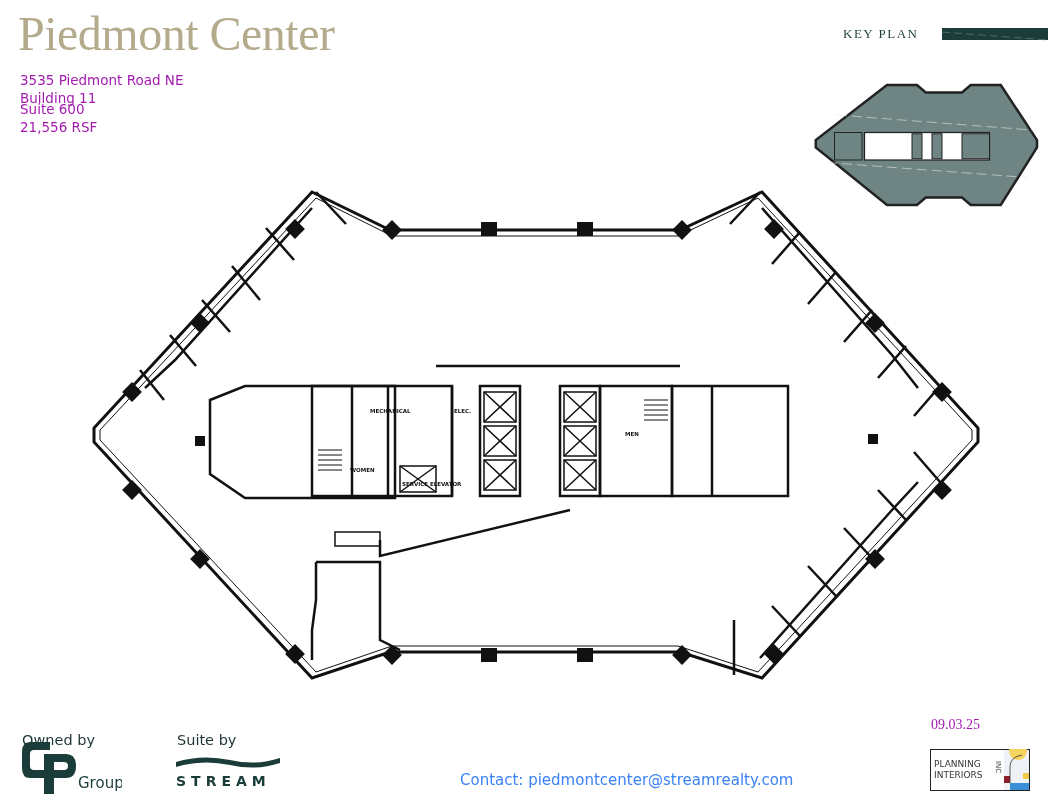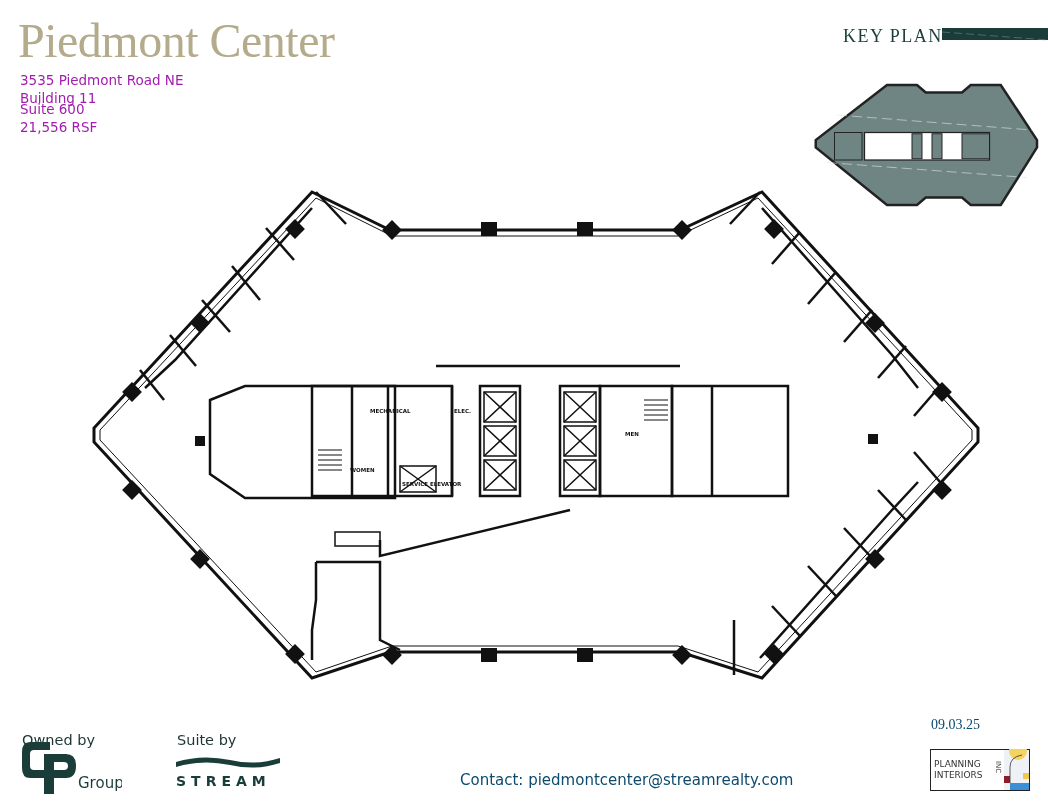--- a/index.html
+++ b/index.html
@@ -1,31 +1,31 @@
 <!DOCTYPE html>
 <html><head>
 <meta charset="utf-8">
 <style>
   html, body { margin:0; padding:0; background:#ffffff; }
   body { width:1048px; height:808px; position:relative; overflow:hidden; font-family:"Liberation Sans", sans-serif; }
-  .title { position:absolute; left:18px; top:14px; font-family:"Liberation Serif", serif; font-size:48px; color:#b3ab8c; letter-spacing:-0.5px; line-height:54px; margin:0; font-weight:normal; }
+  .title { position:absolute; left:18px; top:7px; font-family:"Liberation Serif", serif; font-size:48px; color:#b3ab8c; letter-spacing:-0.5px; line-height:54px; margin:0; font-weight:normal; }
   .info { position:absolute; left:20px; color:#a21caf; font-family:"DejaVu Sans", sans-serif; font-size:13.5px; line-height:18px; }
   .info.addr { top:71px; }
   .info.suite { top:100px; }
-  .keyplan-label { position:absolute; left:843px; top:26px; font-family:"Liberation Serif", serif; font-size:18px; letter-spacing:1.5px; color:#1c3e3b;text-align:center; }
+  .keyplan-label { position:absolute; left:843px; top:26px; font-family:"Liberation Serif", serif; font-size:13px; letter-spacing:1.5px; color:#1c3e3b;text-align:center; }
   .keyplan-bar { position:absolute; left:942px; top:28px; width:106px; height:12px; background:#1a3d3a; }
   .keyplan { position:absolute; left:812px; top:75px; width:230px; height:140px; }
   .plan { position:absolute; left:80px; top:180px; width:920px; height:520px; }
   .lbl { position:absolute; color:#1d3535; font-family:"DejaVu Sans", sans-serif; font-size:14.5px;margin-top:16px; }
   .owned { left:22px; top:716px; }
   .leased { left:177px; top:716px; }
   .cp-logo { position:absolute; left:22px; top:738px; width:100px; height:58px; }
   .stream-logo { position:absolute; left:176px; top:754px; width:106px; height:36px; }
-  .contact { position:absolute; left:460px; top:771px; color:#0c4a6e; font-family:"DejaVu Sans", sans-serif; font-size:15px; }
-  .date { position:absolute; left:931px; top:717px; font-family:"Liberation Serif", serif; font-size:14px; color:#0c4a6e; }
+  .contact { position:absolute; left:460px; top:771px; color:#3b82f6; font-family:"DejaVu Sans", sans-serif; font-size:15px; }
+  .date { position:absolute; left:931px; top:717px; font-family:"Liberation Serif", serif; font-size:14px; color:#a21caf; }
   .pi-logo { position:absolute; left:930px; top:749px; width:100px; height:42px; }
 </style>
 </head>
 <body>
 
 <h1 class="title">Piedmont Center</h1>
 <div class="info addr">
   <div>3535 Piedmont Road NE</div>
   <div>Building 11</div>
 </div>

